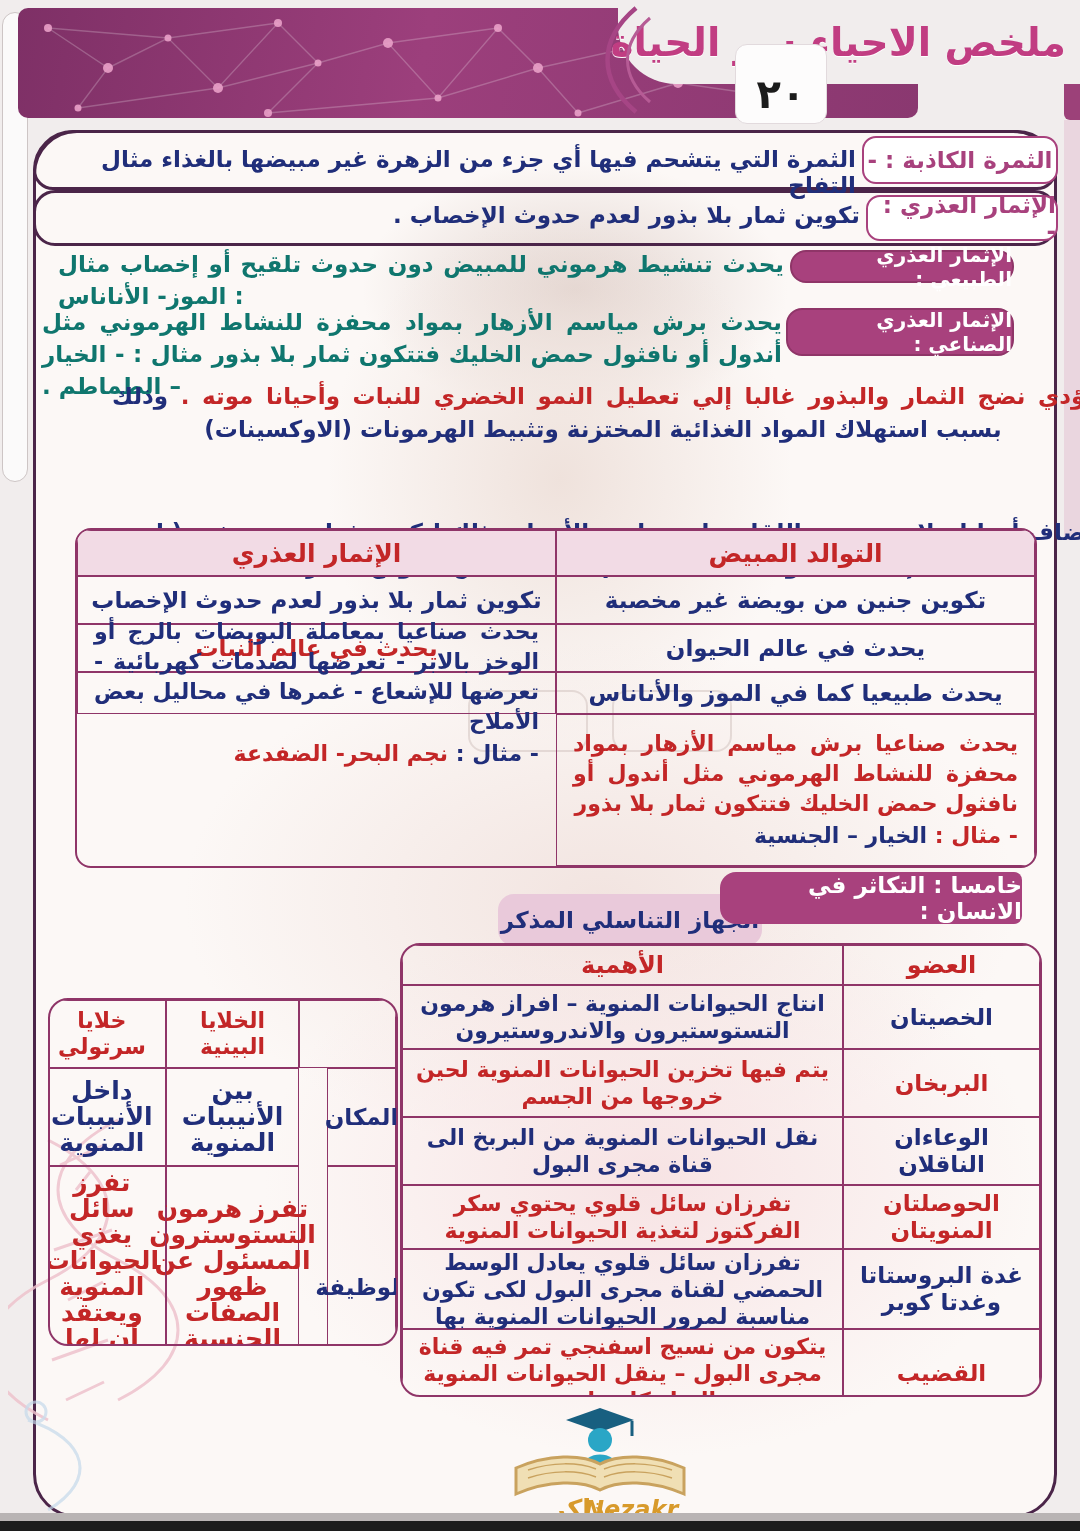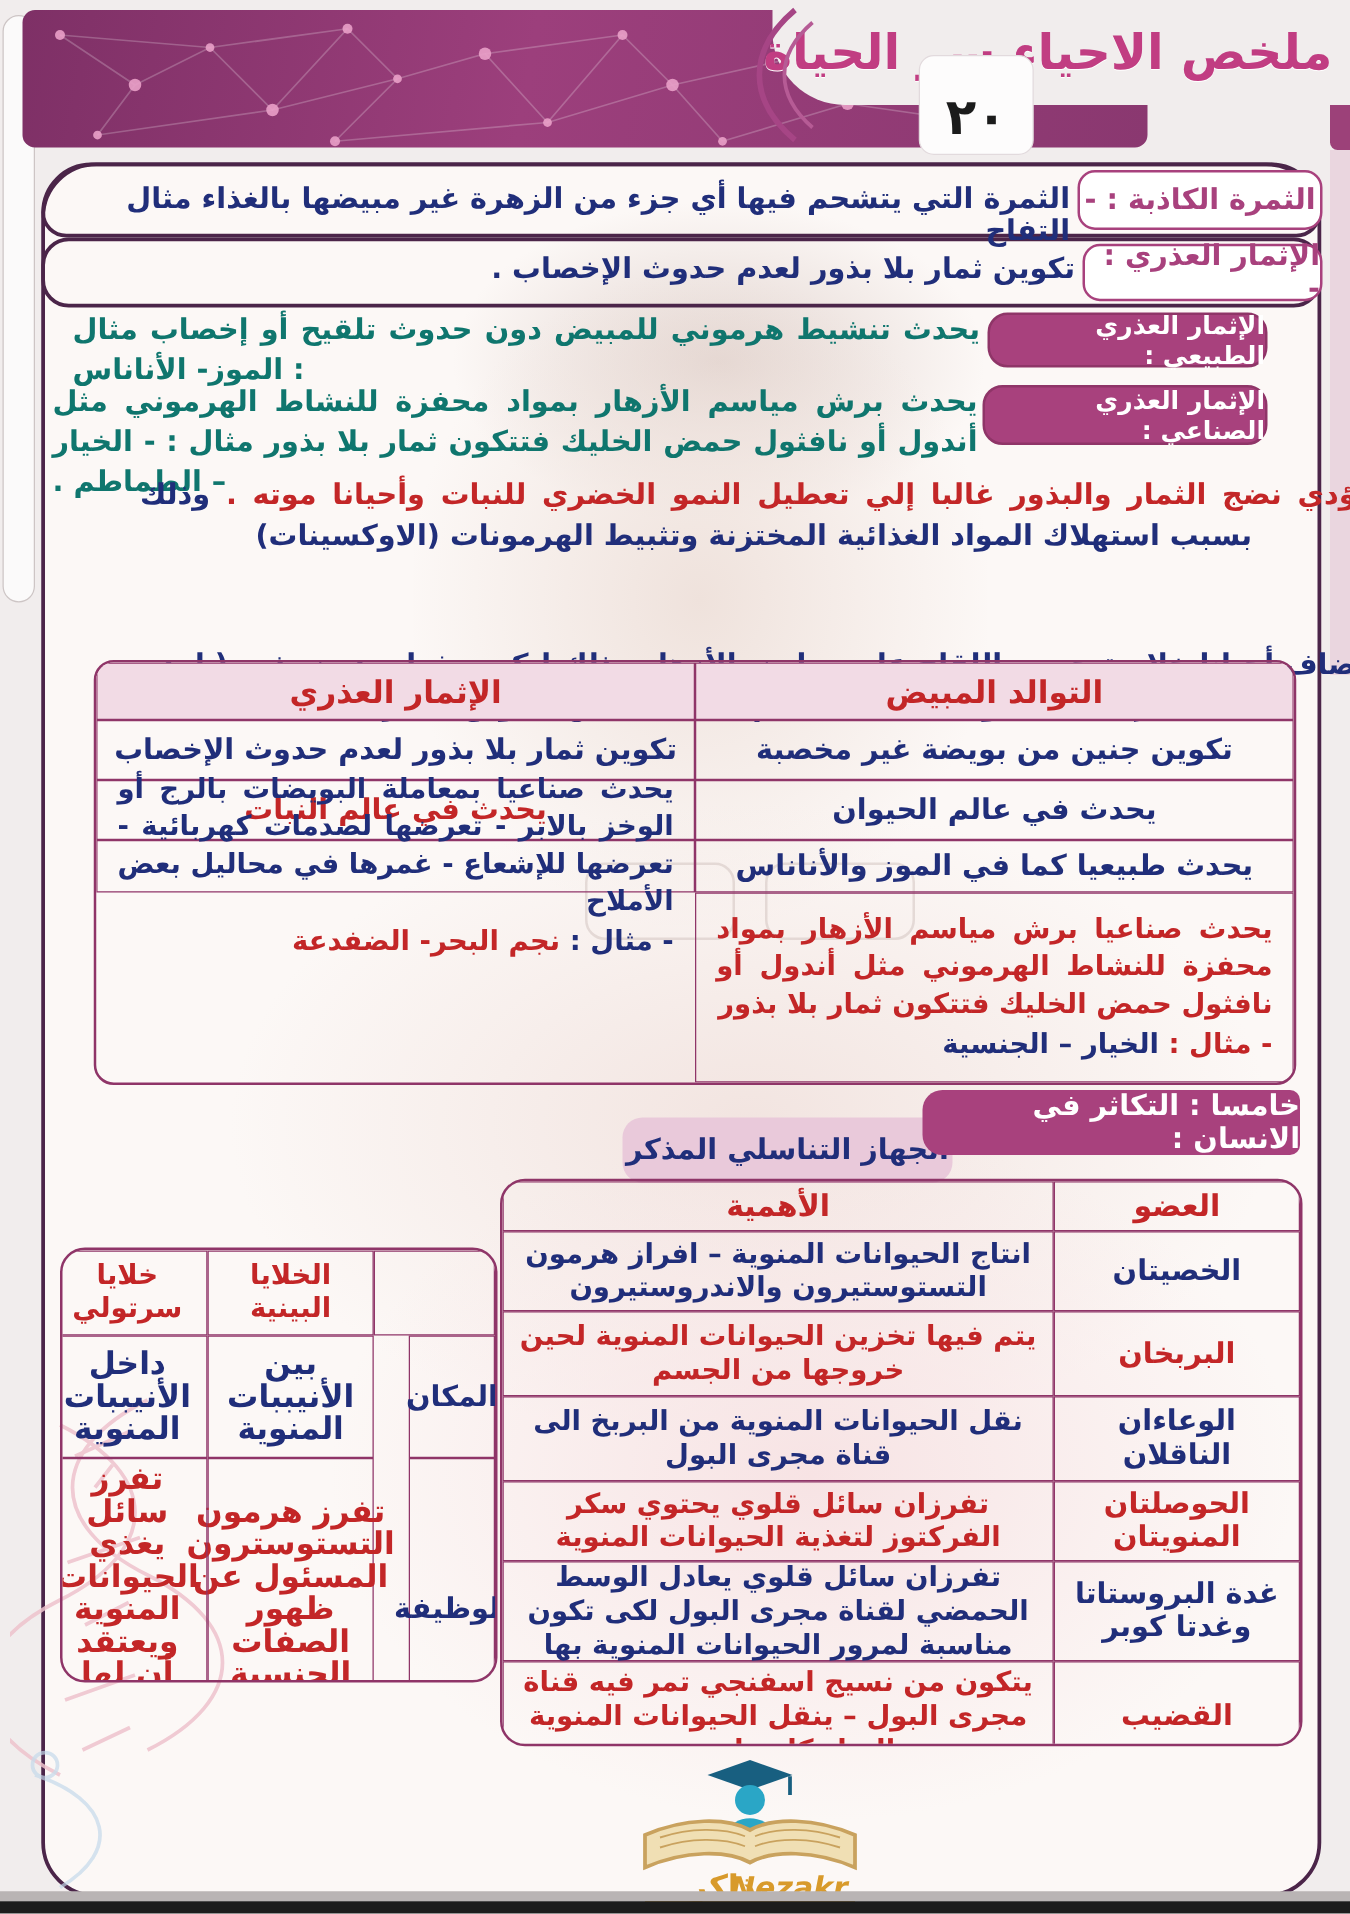--- a/index.html
+++ b/index.html
@@ -65,21 +65,21 @@
   .dl2 { left:866px; top:195px; width:192px; height:46px; }
   .def-text { color:#202e7a; font-size:23px; text-align:left; z-index:4; }
   .dt1 { left:90px; top:146px; width:766px; }
   .dt2 { left:90px; top:202px; width:770px; }
   .def-text.right { text-align:right; direction:rtl; }
 
   .pill {
     background:#a8417d; border:2px solid #8f3568; border-radius:16px; color:#fff;
     display:flex; align-items:center; justify-content:center; z-index:4; font-size:20px;
   }
-  .pill-nat { left:790px; top:250px; width:224px; height:44px; }
+  .pill-nat { left:790px; top:250px; width:224px; height:33px; }
   .pill-art { left:786px; top:308px; width:228px; height:48px;padding-left:12px; }
   .pill-text { color:#0f766e; font-size:23px; line-height:32px; text-align:justify; text-align-last:left; z-index:4;}
   .pt-nat { left:58px; top:248px; width:726px; }
   .pt-art { left:42px; top:306px; width:740px; }
 
   
   .note { font-size:23px; line-height:33px; padding-right:26px; position:relative; text-align:justify; text-align-last:center; z-index:4;}
   .note::before { content:"•"; position:absolute; right:4px; top:-2px; color:#c32627; font-size:26px; }
   .n1 { left:40px; top:380px; width:1008px; }
   .n2 { left:40px; top:450px; width:1008px; }
@@ -89,21 +89,21 @@
   .tbl { display:grid; border:2.5px solid #8f3568; overflow:hidden; background:transparent; z-index:4;}
   .cell { border:1.2px solid #8f3568; display:flex; align-items:center; justify-content:center;
           text-align:center; padding:3px 10px; font-size:23px; line-height:29px;}
   .t1 { left:75px; top:528px; width:962px; height:340px; border-radius:16px;
         grid-template-columns:1fr 1fr; grid-template-rows:46px 48px 48px 42px 1fr; }
   .t1 .head { background:#f2dbe5; color:#c32627; font-size:25px; }
   .cellbody { width:100%; text-align:justify; text-align-last:right; font-size:22px; line-height:30px; padding:2px 6px;}
   .example-line { text-align:center; margin-top:2px; }
 
   .sec5 {
-    left:738px; top:872px; width:302px; height:52px; background:#a8417d;
+    left:720px; top:872px; width:302px; height:52px; background:#a8417d;
     border-radius:16px 8px 8px 16px; color:#fff; font-size:23px;
     display:flex; align-items:center; justify-content:center; z-index:5;
   }
   .subpill {
     left:498px; top:894px; width:264px; height:52px; background:#e9c9da;
     border-radius:16px; color:#202e7a; font-size:23px;
     display:flex; align-items:center; justify-content:center; z-index:4;
   }
 
   .t2 { left:400px; top:943px; width:642px; height:454px; border-radius:20px;

